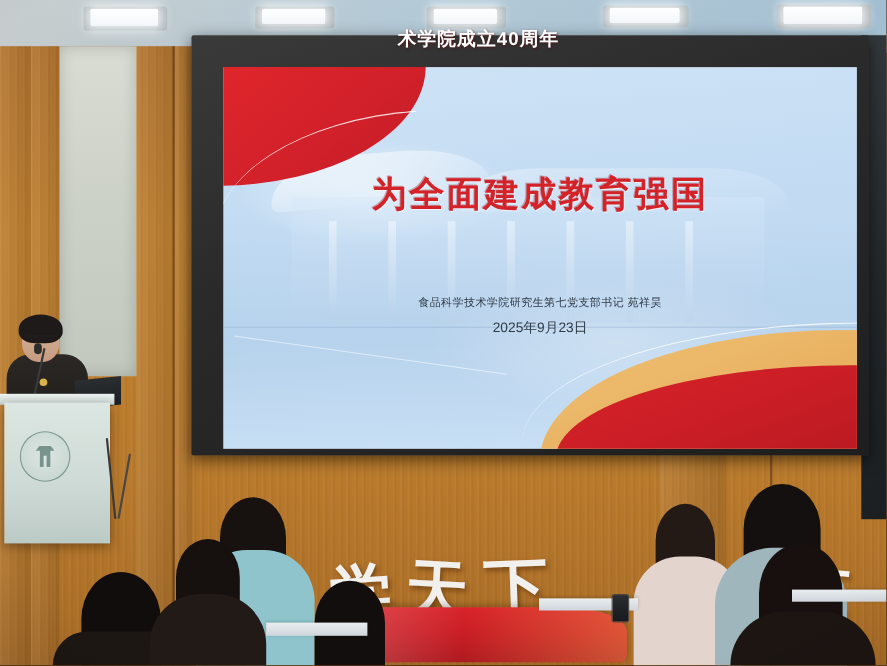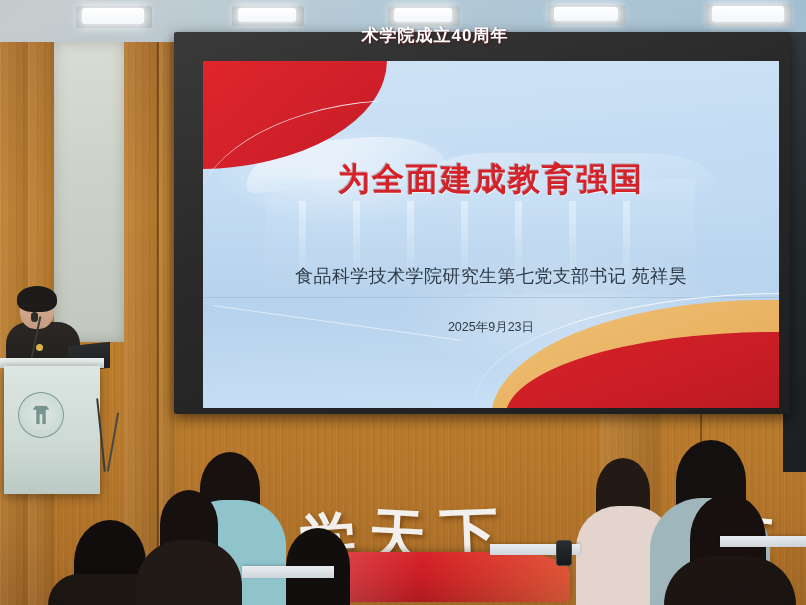--- a/index.html
+++ b/index.html
@@ -79,26 +79,26 @@
     border-radius:280px 0 0 0/120px 0 0 0;}
   .wave-red{position:absolute;right:-12px;bottom:-10px;width:286px;height:86px;
     background:linear-gradient(160deg,#d92229 0%,#c81d25 60%,#b81a22 100%);
     border-radius:300px 0 0 0/96px 0 0 0;}
   .wave-hair{position:absolute;right:-16px;bottom:6px;width:320px;height:108px;
     border-top:1.3px solid rgba(255,255,255,.8);
     border-radius:330px 0 0 0/115px 0 0 0;}
 
   
   .slide-title{position:absolute;left:0;right:0;top:96px;text-align:center;z-index:6;}
-  .slide-title .ln{font-family:Liberation Serif, serif;
+  .slide-title .ln{font-family:Liberation Mono, monospace;
     font-weight:700;font-size:32px;line-height:44px;letter-spacing:2px;
     color:#d42229;text-shadow:1px 1px 0 rgba(255,255,255,.55),-1px -1px 0 rgba(150,10,18,.35);}
   .slide-sub{position:absolute;left:0;right:0;top:204px;text-align:center;z-index:6;}
-  .slide-sub .sline{font-size:18px;line-height:22px;color:#2e3a46;letter-spacing:.4px;}
-  .slide-sub .sdate{font-size:12.5px;line-height:22px;color:#2e3a46;margin-top:29px;}
+  .slide-sub .sline{font-size:10px;line-height:22px;color:#2e3a46;letter-spacing:.4px;}
+  .slide-sub .sdate{font-size:12.5px;line-height:22px;color:#2e3a46;}
 
   
   .podium{position:absolute;left:4px;top:366px;width:96px;height:128px;
     background:linear-gradient(180deg,#dce6e2 0%,#cfdbd6 55%,#bccac5 100%);
     box-shadow:0 3px 10px rgba(0,0,0,.35);}
   .podium-top{position:absolute;left:0px;top:358px;width:104px;height:10px;
     background:linear-gradient(180deg,#eef3f1,#c6d2ce);}
   .podium-emblem{position:absolute;left:18px;top:392px;width:44px;height:44px;border-radius:50%;
     border:1.6px solid rgba(60,100,92,.55);
     background:radial-gradient(circle,rgba(255,255,255,.25),rgba(160,190,182,.3));}

